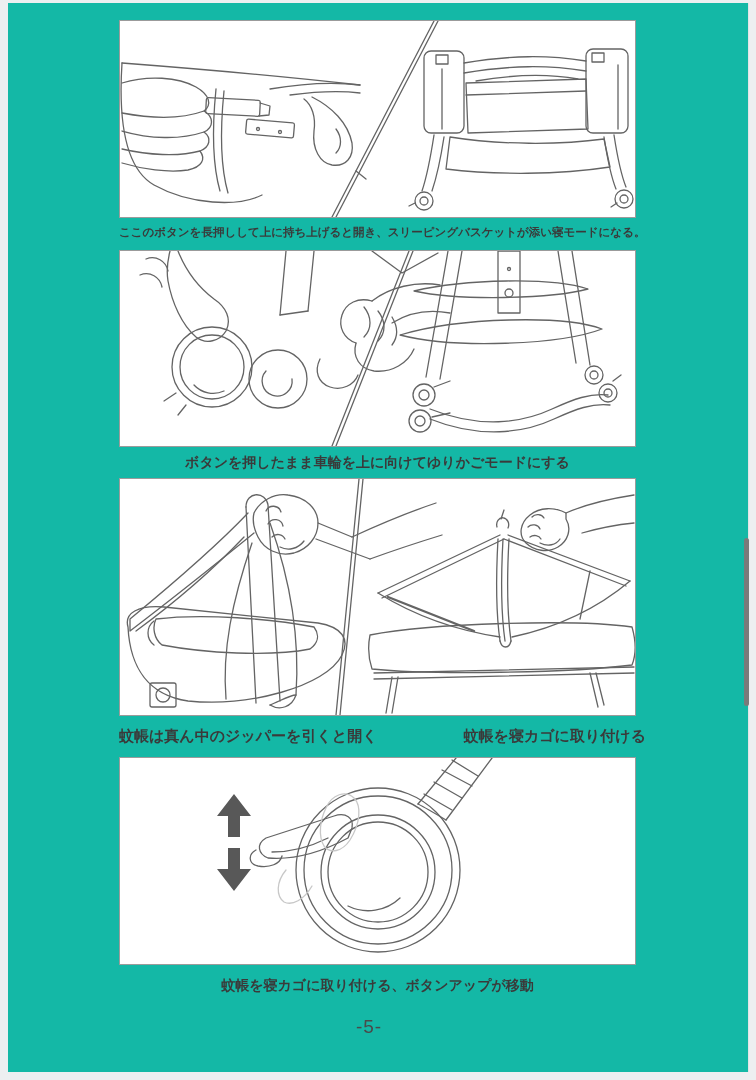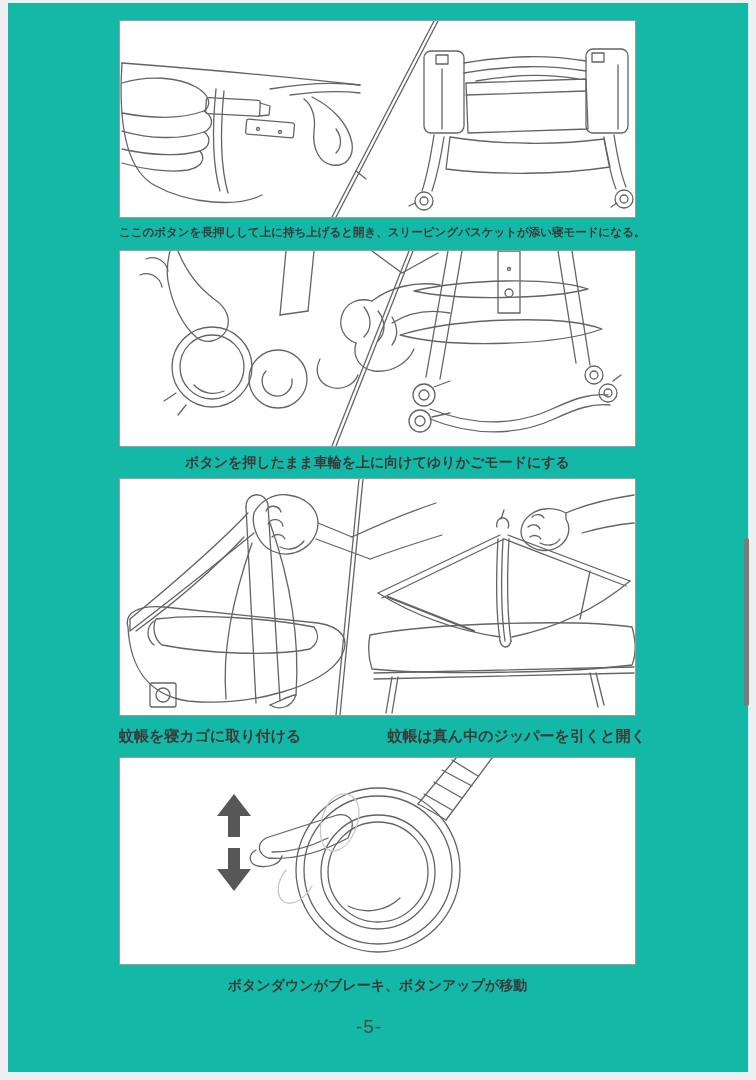--- a/index.html
+++ b/index.html
@@ -220,22 +220,22 @@
           <path d="M446,34 C434,28 420,28 410,36 C400,44 398,56 406,64 C414,72 428,74 438,68 C448,62 452,50 446,40 Z"></path>
           <path d="M412,38 a7,6 0 0 1 12,1"></path>
           <path d="M408,48 a7,6 0 0 1 12,2"></path>
           <path d="M410,58 a7,6 0 0 1 11,2"></path>
           <path d="M420,64 C428,68 436,66 440,60"></path>
         </g>
       </g>
     </svg>
   </section>
   <div class="cap-row" style="top:722px;">
+    <span>蚊帳は真ん中のジッパーを引くと開く</span>
     <span>蚊帳を寝カゴに取り付ける</span>
-    <span>蚊帳は真ん中のジッパーを引くと開く</span>
   </div>
 
   <section class="panel" style="top:754px;height:208px;">
     <svg width="515" height="206" viewBox="0 0 515 206">
       <g fill="#585858" stroke="none">
         <polygon points="114,36 97,58 108,58 108,79 120,79 120,58 131,58"></polygon>
         <polygon points="114,133 97,111 108,111 108,90 120,90 120,111 131,111"></polygon>
       </g>
       <g class="line">
         <g>
@@ -255,18 +255,18 @@
           <path d="M152,94 C172,94 192,88 208,80"></path>
           <path d="M228,148 a46,46 0 0 0 52,-8"></path>
         </g>
         <g class="ghost">
           <path d="M206,50 C212,36 226,32 234,40 C242,48 240,66 230,82 C222,94 210,96 204,88 C198,78 200,62 206,50 Z"></path>
           <path d="M166,112 C156,124 156,138 164,144 C172,148 184,142 192,128"></path>
         </g>
       </g>
     </svg>
   </section>
-  <div class="caption center cap-md" style="top:972px;">ボタンダウンがブレーキ、ボタンアップが移動</div>
+  <div class="caption center cap-md" style="top:972px;">蚊帳を寝カゴに取り付ける、ボタンアップが移動</div>
 
   <div class="page-number" style="top:1013px;">-5-</div>
 </div>
 
 <div class="scrollbar-thumb"></div>
 
 </body></html>

